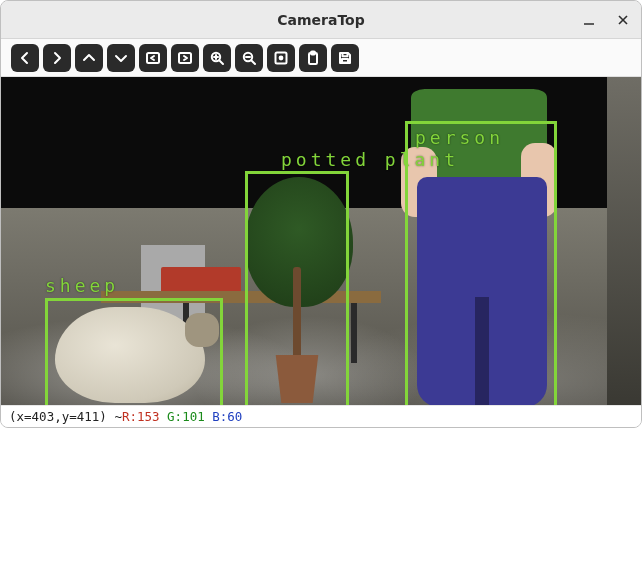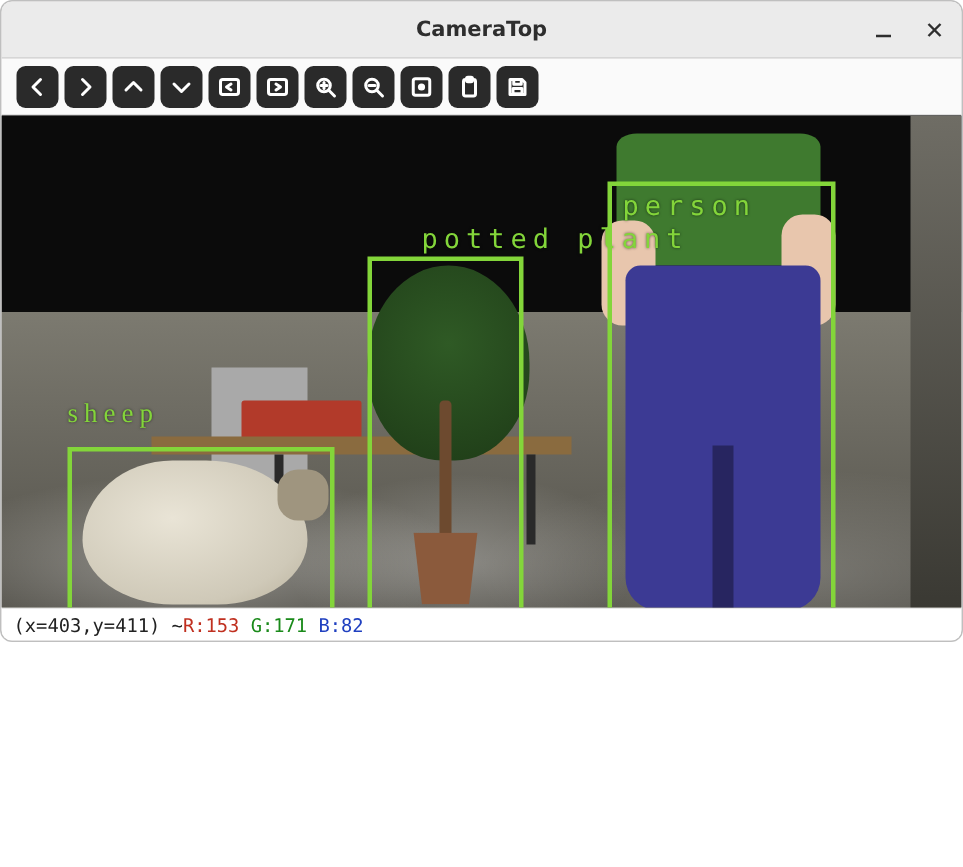--- a/index.html
+++ b/index.html
@@ -178,40 +178,40 @@
 
     <div class="person-torso"></div>
     <div class="person-arm-l"></div>
     <div class="person-arm-r"></div>
     <div class="person-legs"></div>
     <div class="person-gap"></div>
     <div class="person-shoe-l"></div>
     <div class="person-shoe-r"></div>
 
     <div class="bbox" style="left: 44px; top: 221px; width: 178px; height: 116px; border-color: rgb(131, 213, 58);"></div>
-    <span class="bbox-label" style="left: 44px; top: 188px; color: rgb(131, 213, 58); font-family: Liberation Serif, serif;">sheep</span>
+    <span class="bbox-label" style="left: 44px; top: 198px; color: rgb(131, 213, 58);">sheep</span>
 
     <div class="bbox" style="left: 244px; top: 94px; width: 104px; height: 238px; border-color: rgb(131, 213, 58);"></div>
     <span class="bbox-label" style="left: 244px; top: 72px; color: rgb(131, 213, 58); margin-left: 36px;">potted plant</span>
 
     <div class="bbox" style="left: 404px; top: 44px; width: 152px; height: 332px; border-color: rgb(131, 213, 58);"></div>
     <span class="bbox-label" style="left: 414px; top: 50px; color: rgb(131, 213, 58);">person</span>
   </div>
 
   <div class="statusbar">
     <span>(</span>
     <span>x=</span>
     <span>403</span>
     <span>, </span>
     <span>y=</span>
     <span>411</span>
     <span>) ~ </span>
     <span class="r">R:</span>
     <span class="r">153</span>
     <span>&nbsp;</span>
     <span class="g">G:</span>
-    <span class="g">171</span>
+    <span class="g">101</span>
     <span>&nbsp;</span>
     <span class="b">B:</span>
-    <span class="b">82</span>
+    <span class="b">60</span>
   </div>
 
 </div>
 
 </body></html>

